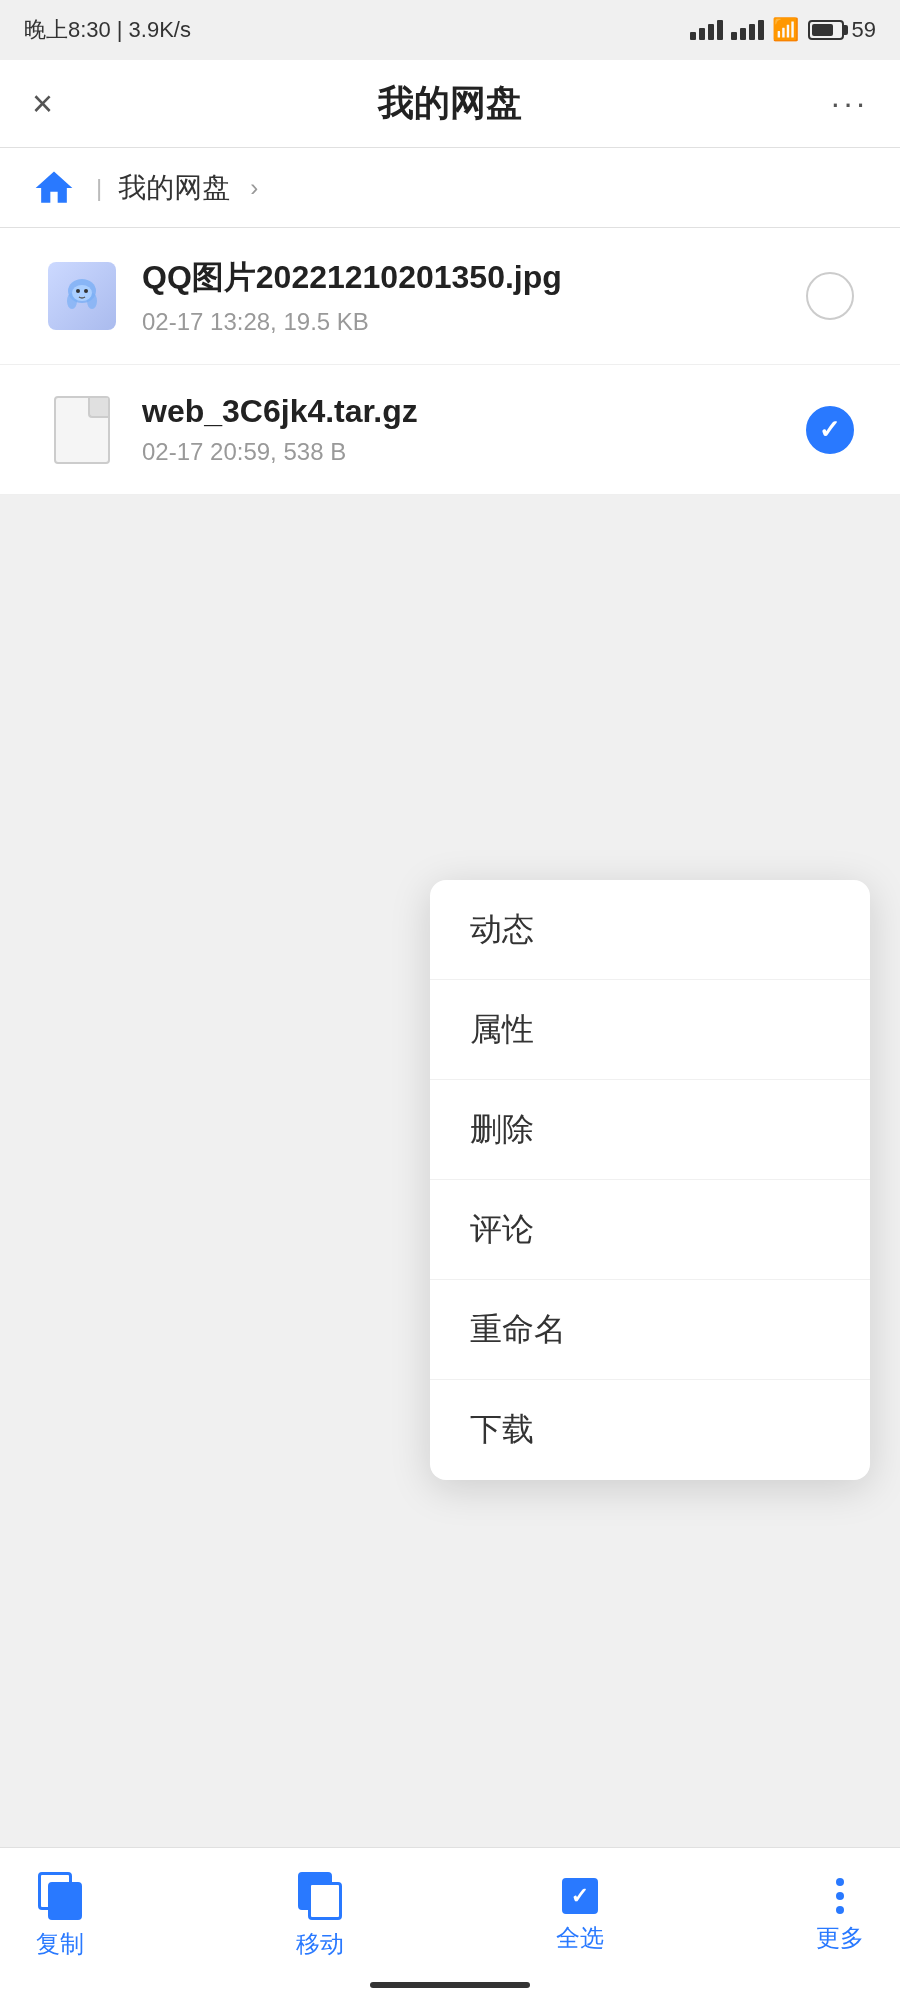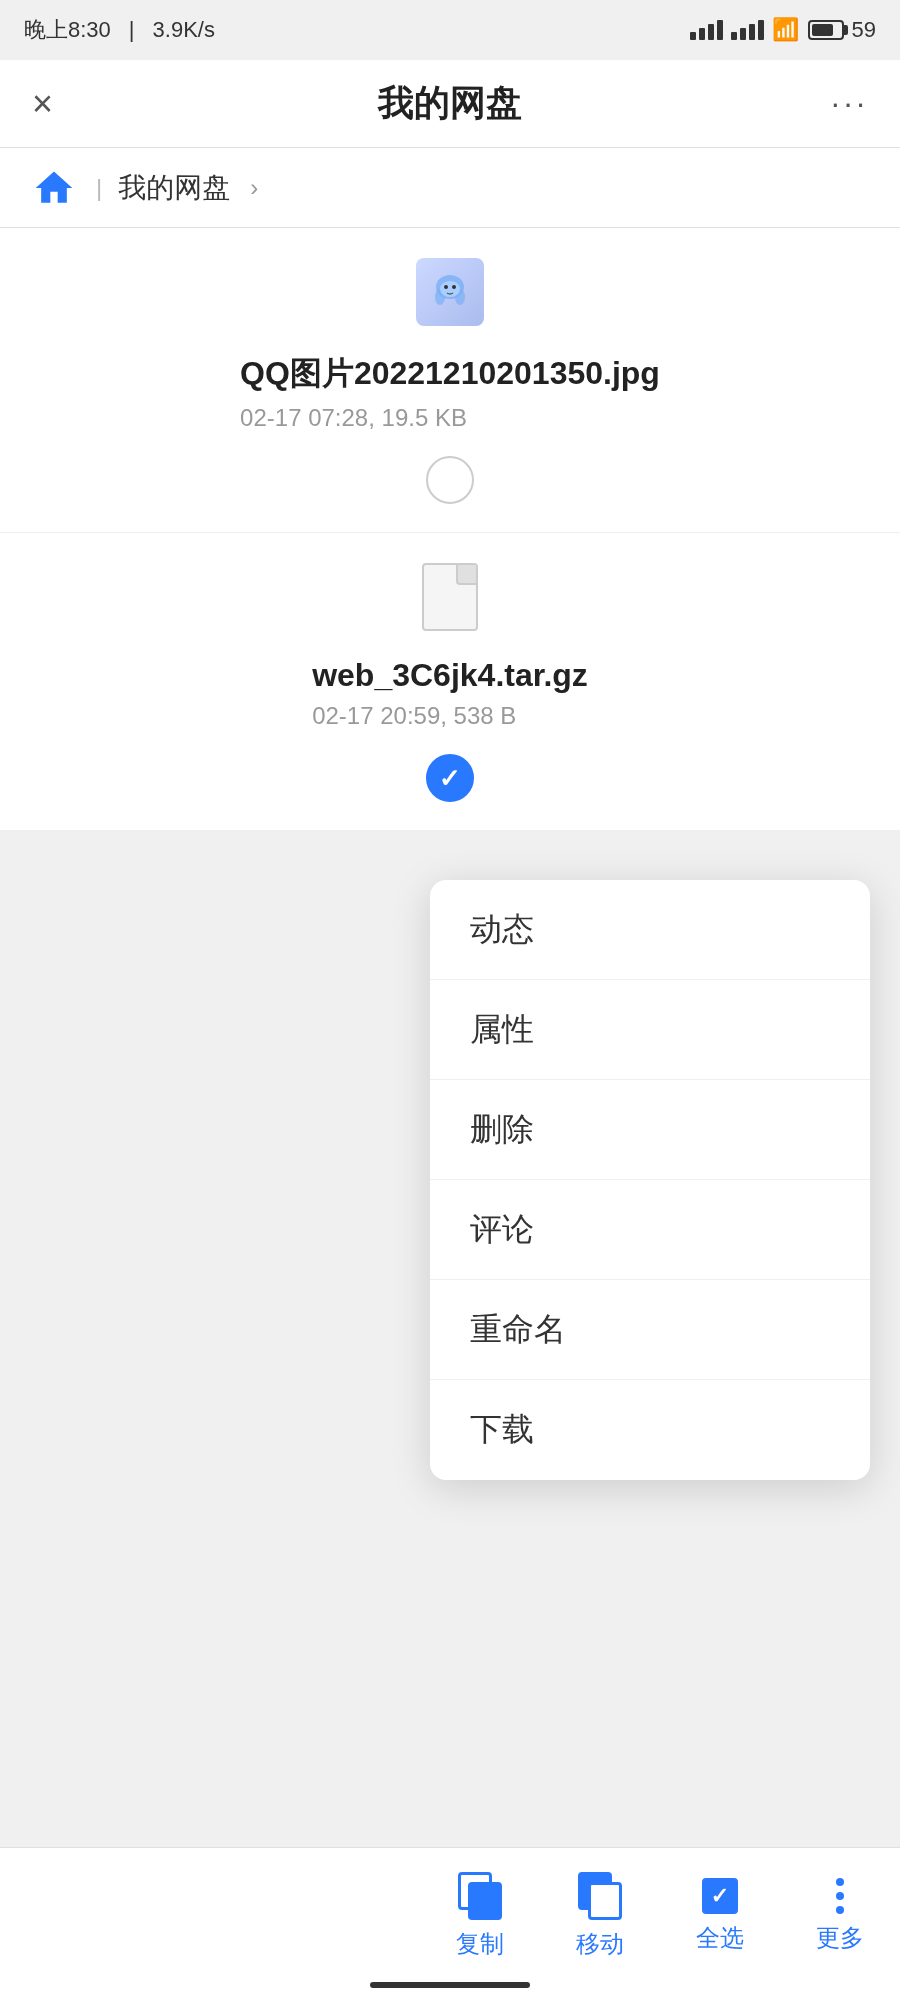--- a/index.html
+++ b/index.html
@@ -18,21 +18,21 @@
       width: 100%;
       height: 60px;
       background: #f0f0f0;
       display: flex;
       align-items: center;
       justify-content: space-between;
       padding: 0 24px;
       font-size: 22px;
       color: #333;
     }
-    .status-left { display: flex; align-items: center; gap: 18px; }
+    .status-left { display: flex; align-items: center; gap: 6px; }
     .status-icons { display: flex; align-items: center; gap: 8px; }
     .signal-bars { display: flex; align-items: flex-end; gap: 3px; }
     .signal-bars span { background: #333; border-radius: 1px; width: 6px; display: inline-block; }
     .wifi-icon { font-size: 22px; }
     .battery-icon {
       border: 2px solid #333;
       border-radius: 4px;
       width: 36px;
       height: 20px;
       display: inline-flex;
@@ -126,25 +126,24 @@
     
     .file-list {
       background: #f0f0f0;
       padding: 0;
     }
 
     .file-item {
       background: #ffffff;
       display: flex;
       align-items: center;
-      padding: 28px 32px;
+      padding: 28px 46px;
       border-bottom: 1px solid #efefef;
       gap: 24px;
       cursor: pointer;
-      flex-direction: column;
     }
     .file-icon {
       width: 72px;
       height: 72px;
       flex-shrink: 0;
       display: flex;
       align-items: center;
       justify-content: center;
       border-radius: 8px;
       overflow: hidden;
@@ -268,21 +267,21 @@
     
     .bottom-toolbar {
       position: absolute;
       bottom: 0;
       left: 0;
       width: 100%;
       background: #ffffff;
       border-top: 1px solid #e0e0e0;
       display: flex;
       align-items: center;
-      justify-content: flex-end;
+      justify-content: space-between;
       padding: 24px 0 40px;
     }
     .toolbar-item {
       display: flex;
       flex-direction: column;
       align-items: center;
       gap: 8px;
       cursor: pointer;
       min-width: 120px;
     }
@@ -396,21 +395,21 @@
           <ellipse cx="35" cy="30" rx="5" ry="8" fill="#7baff5" opacity="0.7"></ellipse>
           <ellipse cx="25" cy="22" rx="10" ry="8" fill="#aacfff"></ellipse>
           <circle cx="21" cy="20" r="2" fill="#333"></circle>
           <circle cx="29" cy="20" r="2" fill="#333"></circle>
           <path d="M22 26 Q25 28 28 26" stroke="#555" stroke-width="1.5" fill="none"></path>
         </svg>
       </div>
     </div>
     <div class="file-info">
       <div class="file-name">QQ图片20221210201350.jpg</div>
-      <div class="file-meta">02-17 07:28, 19.5 KB</div>
+      <div class="file-meta">02-17 13:28, 19.5 KB</div>
     </div>
     <div class="file-select"></div>
   </div>
 
   <div class="file-item">
     <div class="file-icon">
       <div style="position:relative;width:56px;height:68px;">
         <div class="generic-file-icon"></div>
       </div>
     </div>

